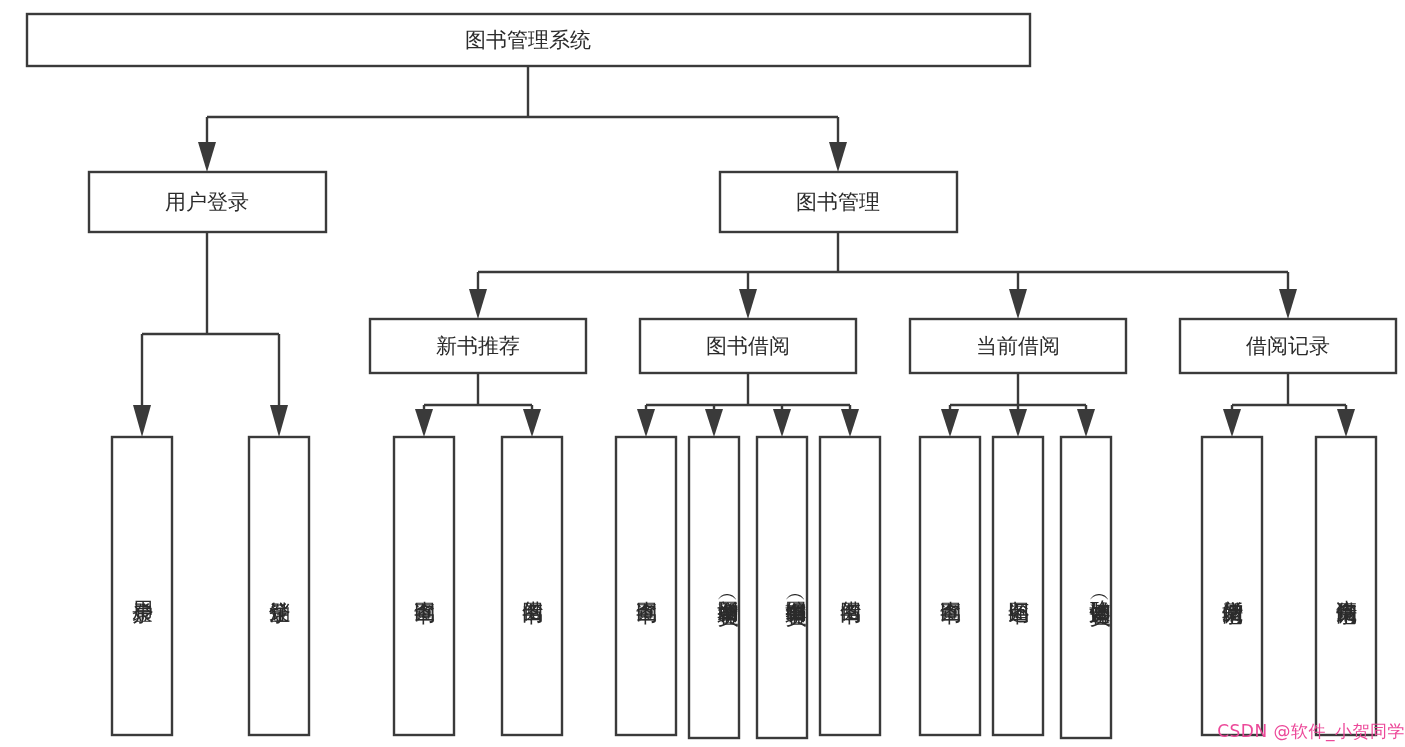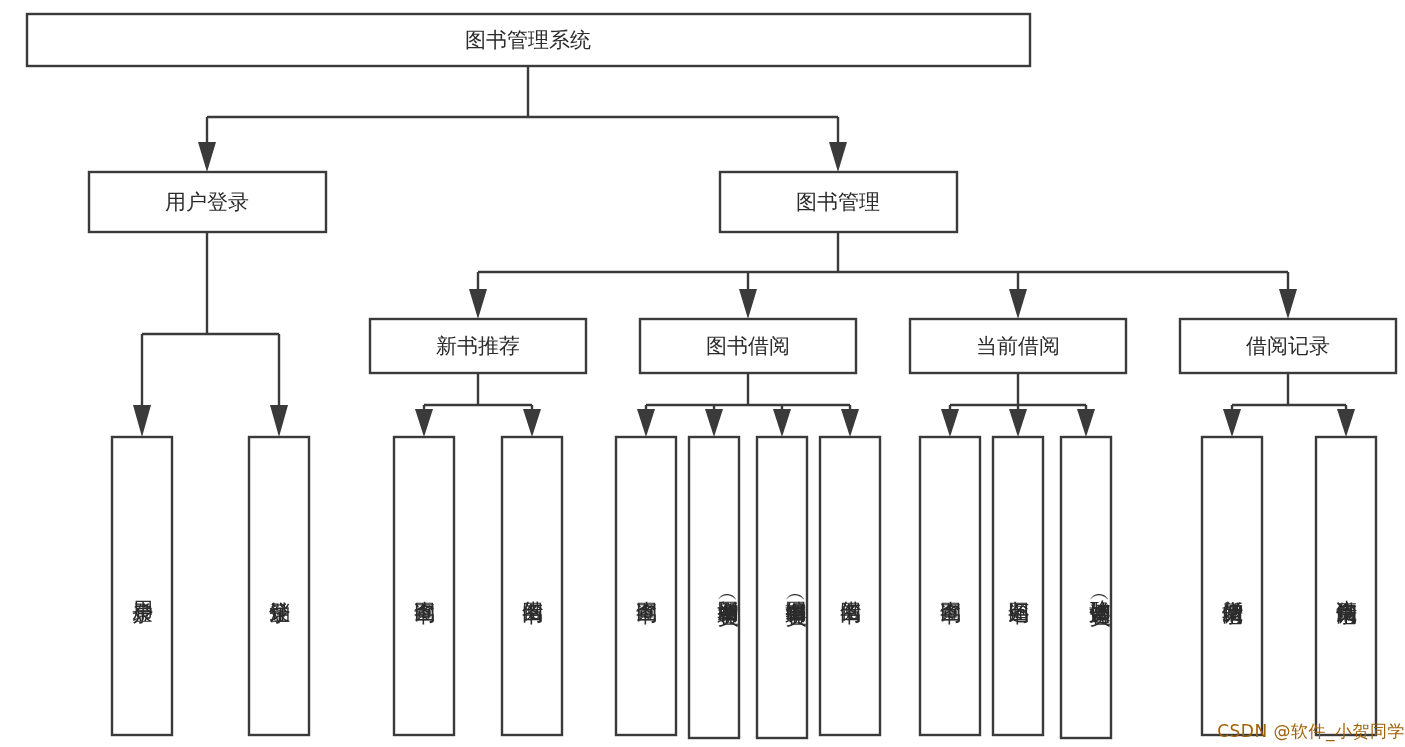--- a/index.html
+++ b/index.html
@@ -68,21 +68,21 @@
     white-space: nowrap;
     pointer-events: none;
     overflow: visible;
   }
   .watermark {
     position: absolute;
     right: 8px;
     bottom: 4px;
     font-family: "DejaVu Sans", "Liberation Sans", sans-serif;
     font-size: 17px;
-    color: #a16207;
+    color: #ec4899;
     letter-spacing: 0.5px;
     white-space: nowrap;
   }
 </style>
 </head>
 <body>
 
 <div id="diagram-root">
 
   <svg id="flow-svg" viewBox="0 0 1405 747">

